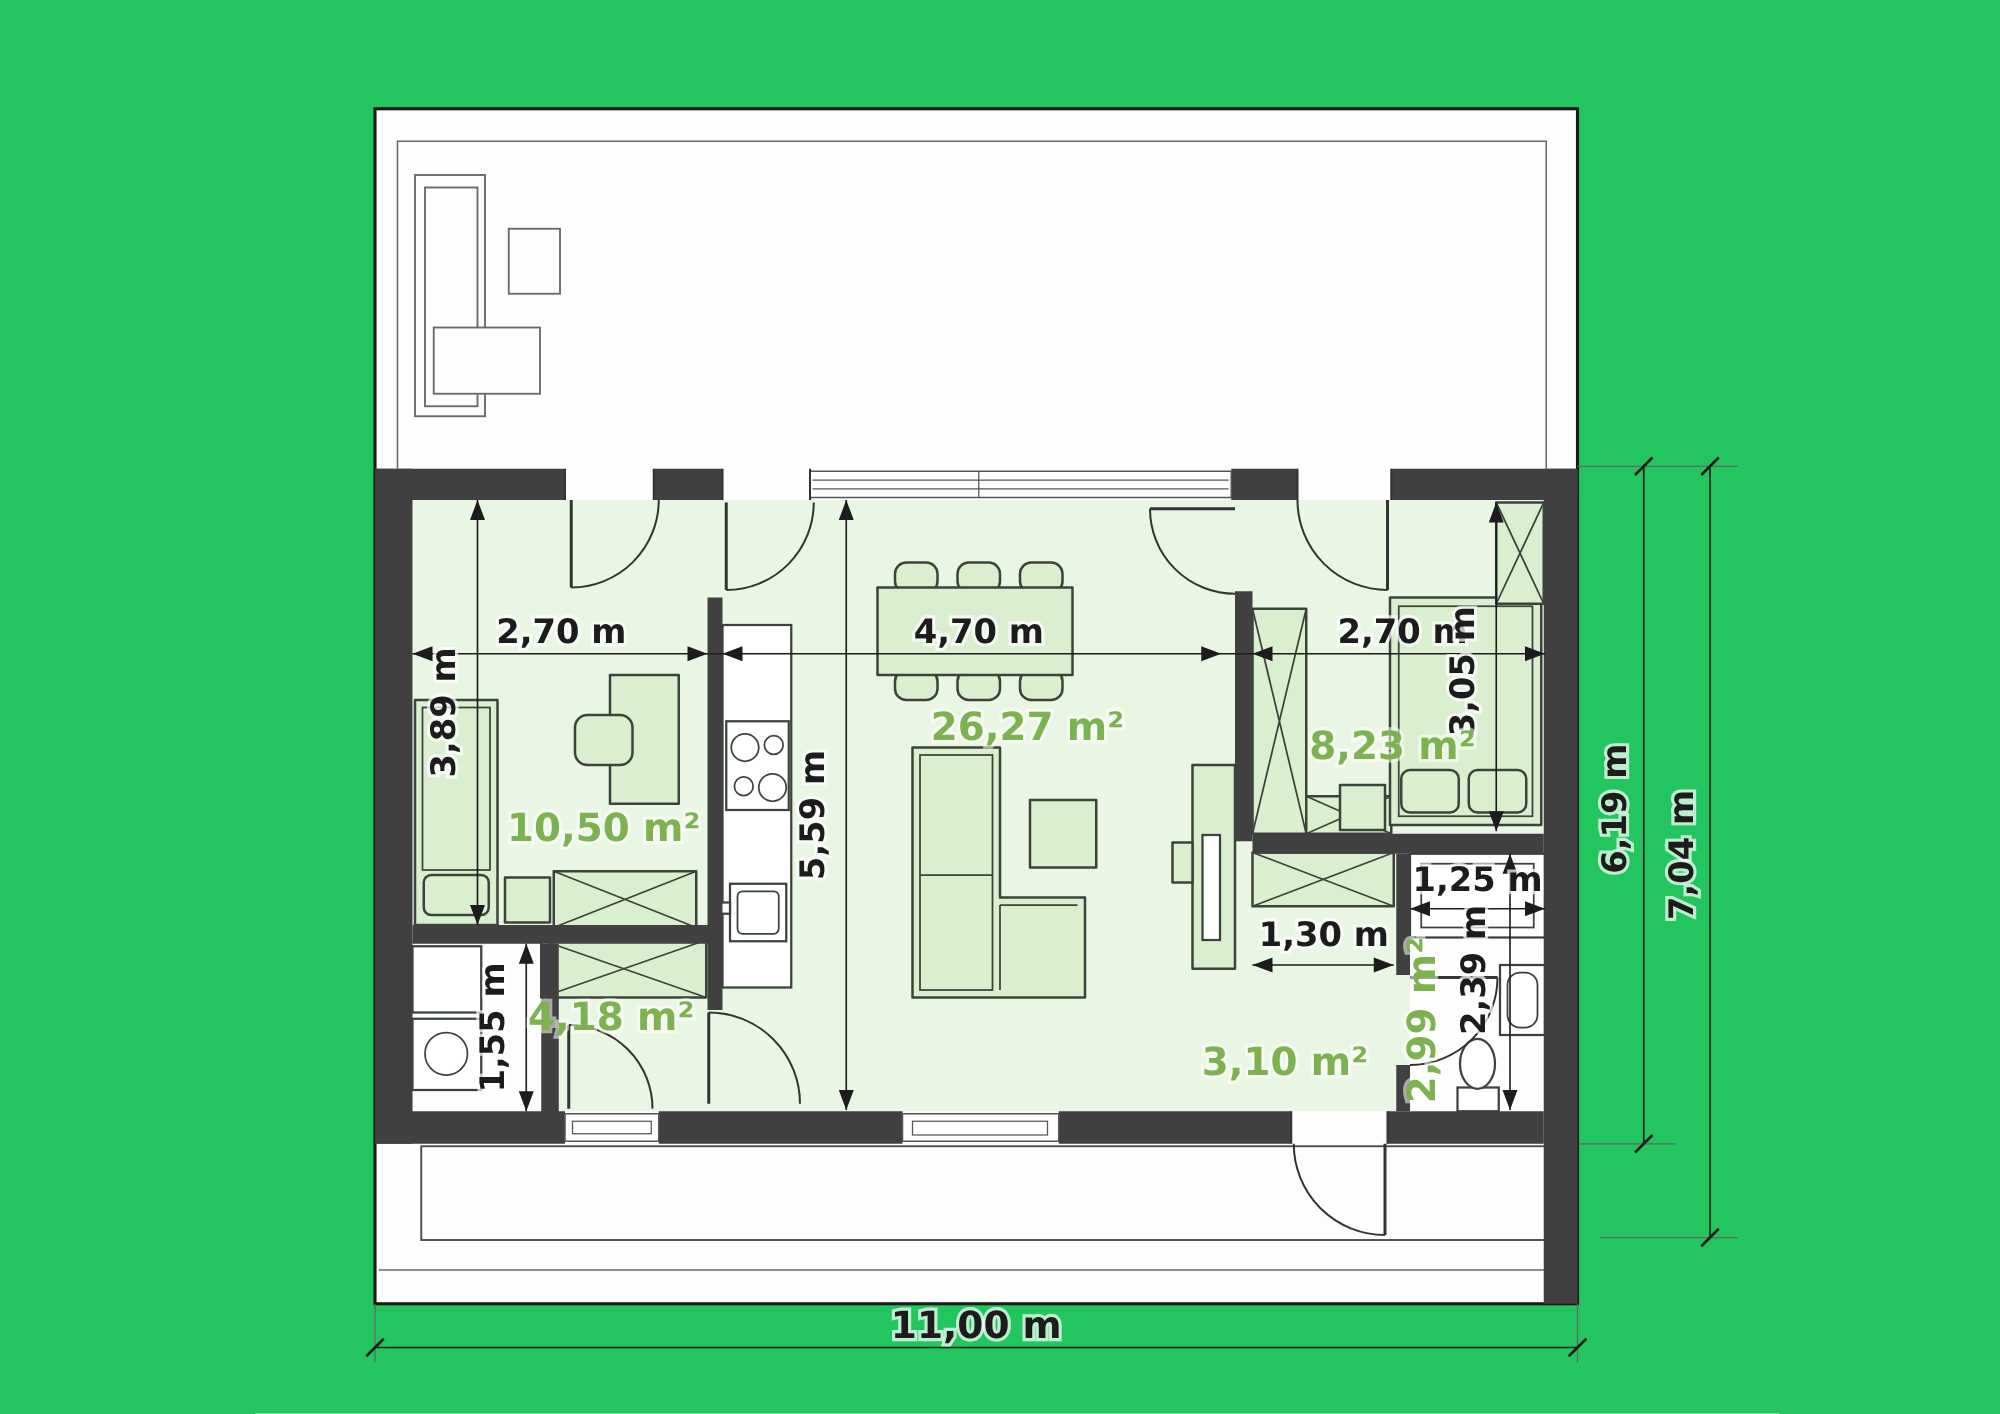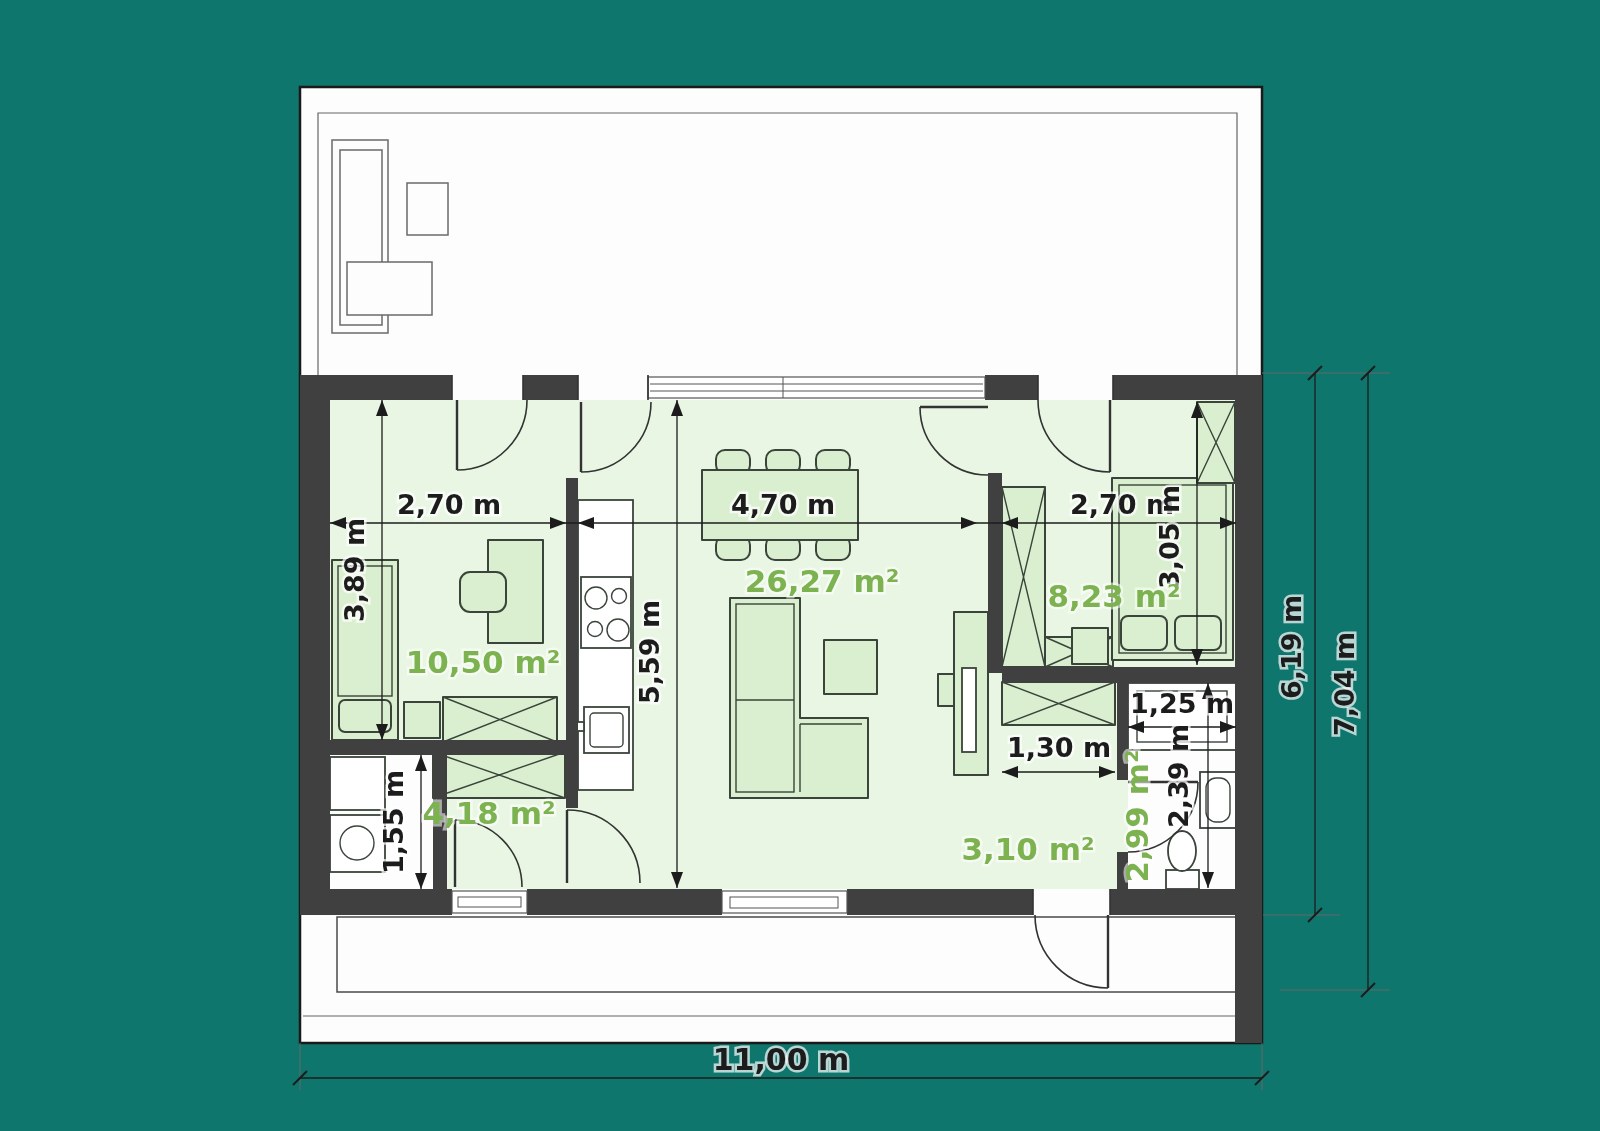--- a/index.html
+++ b/index.html
@@ -1,16 +1,16 @@
 <!DOCTYPE html>
 <html><head>
 <meta charset="utf-8">
 <style>
   html,body{margin:0;padding:0;background:#f6f7f5;}
-  .stage{position:relative;width:1600px;height:1131px;background:#0f766e;overflow:hidden;
+  .stage{position:relative;width:1600px;height:1131px;background:#22c55e;overflow:hidden;
          font-family:"DejaVu Sans",sans-serif;}
   svg{display:block}
   .wall{fill:#404040;stroke:none}
   .furn{fill:#d9efcf;stroke:#3a443a;stroke-width:2;stroke-linejoin:round}
   .furnline{fill:none;stroke:#3a443a;stroke-width:1.4}
   .whitefurn{fill:#ffffff;stroke:#3a443a;stroke-width:1.8}
   .terr{fill:#fdfdfd;stroke:#6a6a6a;stroke-width:1.5}
   .door{fill:none;stroke:#333;stroke-width:1.6}
   .leaf{fill:none;stroke:#333;stroke-width:2.4}
   .dim{stroke:#1c1c1c;stroke-width:1.3;fill:none}

